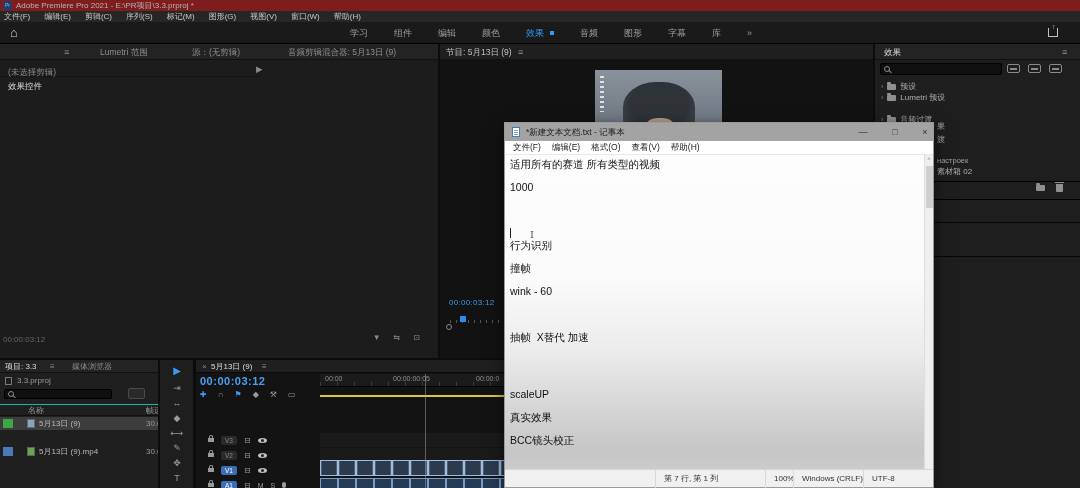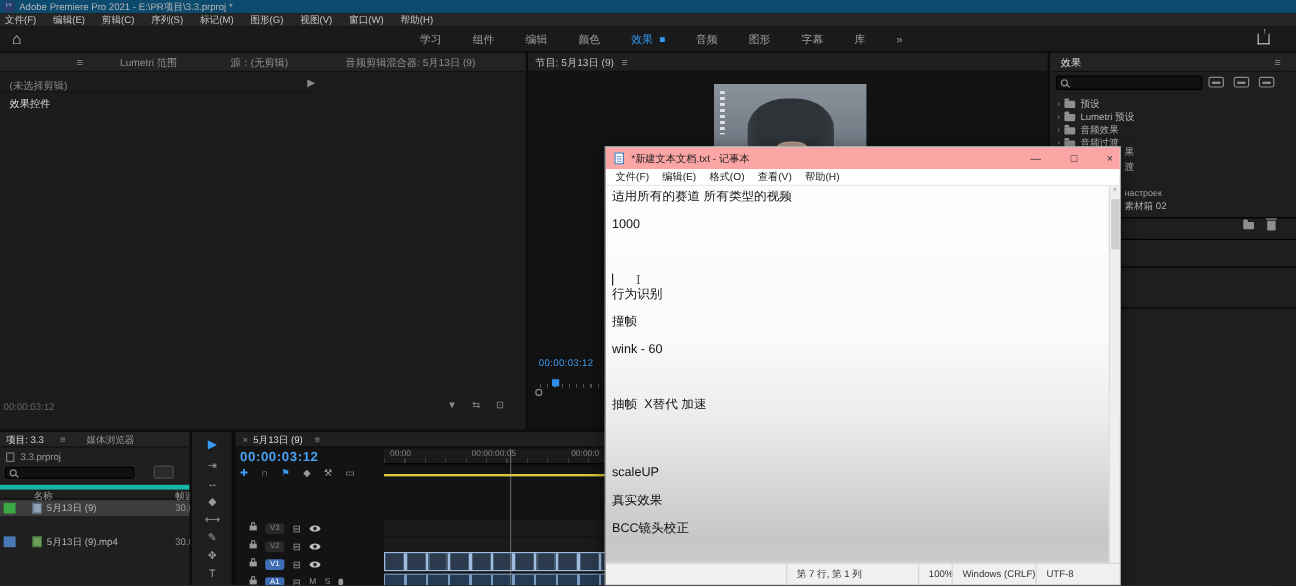--- a/index.html
+++ b/index.html
@@ -1,21 +1,21 @@
 <!DOCTYPE html>
 <html><head>
 <meta charset="utf-8">
 <style>
   html,body{margin:0;padding:0;background:#444;}
   #screen{position:relative;width:1080px;height:488px;background:#0c0c0c;overflow:hidden;
           font-family:"Liberation Sans","DejaVu Sans",sans-serif;-webkit-font-smoothing:antialiased;cursor:default;}
   #screen *{box-sizing:border-box;}
 
   
-  #titlebar{position:absolute;left:0;top:0;width:1080px;height:11px;background:#0c4a6e;}
+  #titlebar{position:absolute;left:0;top:0;width:1080px;height:11px;background:#7f1d1d;}
   #pr-ico{position:absolute;left:3px;top:1px;width:9px;height:9px;background:#2a3b69;color:#8ab8f0;
           font-size:5px;line-height:9px;text-align:center;border-radius:1px;}
   #win-title{position:absolute;left:16px;top:0;font-size:8px;line-height:11px;color:#b5b5b5;white-space:nowrap;}
 
   
   #menubar{position:absolute;left:0;top:11px;width:1080px;height:11px;background:#262626;
            display:flex;align-items:center;padding-left:4px;gap:14px;}
   #menubar span{font-size:8px;color:#c6c6c6;white-space:nowrap;}
 
   
@@ -96,21 +96,21 @@
   
   #panel-pj{position:absolute;left:0;top:360px;width:158px;height:128px;background:#1f1f1f;overflow:hidden;}
   #pj-head{position:absolute;left:0;top:0;right:0;height:13px;background:#232323;border-bottom:1px solid #111;}
   #pj-t1{left:5px;font-size:8px;line-height:13px;} #pj-m{left:50px;font-size:8px;line-height:13px;} #pj-t2{left:72px;font-size:8px;line-height:13px;}
   #pj-bc{position:absolute;left:5px;top:16px;display:flex;align-items:center;gap:5px;}
   #pj-bc .doc{width:7px;height:8px;border:1px solid #777;}
   #pj-bc span{font-size:8px;color:#999;}
   #pj-search{position:absolute;left:4px;top:29px;width:108px;height:10px;background:#101010;border:1px solid #000;
              border-radius:2px;display:flex;align-items:center;padding-left:3px;}
   #pj-ficon{position:absolute;left:128px;top:28px;width:17px;height:11px;border:1px solid #4a4a4a;border-radius:2px;background:#2a2a2a;}
-  #pj-cols{position:absolute;left:0;top:44px;width:100%;height:12px;border-top:4px solid #14b8a6;border-bottom:1px solid #101010;}
+  #pj-cols{position:absolute;left:0;top:44px;width:100%;height:12px;border-top:1px solid #14b8a6;border-bottom:1px solid #101010;}
   #pj-cn{position:absolute;left:28px;font-size:8px;line-height:12px;color:#999;}
   #pj-cr{position:absolute;left:146px;font-size:8px;line-height:12px;color:#999;white-space:nowrap;}
   .pj-row{position:absolute;left:0;width:100%;height:13px;display:flex;align-items:center;gap:4px;}
   #pj-r1{top:57px;background:#3d3d3d;} #pj-r2{top:85px;}
   .chip{width:10px;height:9px;margin-left:3px;flex:none;}
   .clipico{width:8px;height:9px;flex:none;margin-left:10px;}
   .pj-row .nm{font-size:8px;color:#b8b8b8;white-space:nowrap;}
   .pj-row .rt{position:absolute;left:146px;font-size:8px;color:#999;}
 
   
@@ -146,21 +146,21 @@
   #trk-v3{top:73px;} #trk-v2{top:88px;} #trk-v1{top:103px;} #trk-a1{top:118px;}
   .tbadge{width:16px;height:9px;border-radius:2px;background:#2a2a2a;color:#888;font-size:6.5px;line-height:9px;text-align:center;flex:none;}
   .tbadge.on{background:#3d6db3;color:#fff;}
   .sync{font-size:8px;color:#9a9a9a;line-height:9px;}
   .ms{font-size:7px;color:#9a9a9a;}
   .mic{width:4px;height:6px;background:#9a9a9a;border-radius:2px;}
 
   
   #notepad{position:absolute;left:504px;top:122px;width:430px;height:366px;background:#fff;
            border:1px solid #9a9a9a;box-shadow:0 4px 14px rgba(0,0,0,.55);}
-  #np-titlebar{position:absolute;left:0;top:0;right:0;height:18px;background:#fca5a5;}
+  #np-titlebar{position:absolute;left:0;top:0;right:0;height:18px;background:#a3a3a3;}
   #np-ico{position:absolute;left:7px;top:4px;width:8px;height:10px;background:#fff;border:1px solid #4a7ab5;}
   #np-ico::after{content:'';position:absolute;left:1px;top:2px;width:4px;height:1px;background:#7aa7d8;
                  box-shadow:0 2px 0 #7aa7d8,0 4px 0 #7aa7d8;}
   #np-title{position:absolute;left:21px;top:0;font-size:8.5px;line-height:18px;color:#222;white-space:nowrap;}
   .np-btn{position:absolute;top:0;width:22px;text-align:center;font-size:9px;line-height:18px;color:#333;}
   #np-min{left:347px;} #np-max{left:379px;} #np-close{left:409px;}
   #np-menubar{position:absolute;left:0;top:18px;right:0;height:14px;background:#fff;border-bottom:1px solid #e8e8e8;
               display:flex;align-items:center;gap:11px;padding-left:8px;}
   #np-menubar span{font-size:8.5px;color:#222;white-space:nowrap;}
   #np-text{position:absolute;left:0;top:32px;right:0;height:314px;overflow:hidden;
@@ -267,25 +267,20 @@
     <div class="fx-row" id="fx-r1">
       <span class="tw">›</span>
       <span class="folder"></span>
       <span class="lbl">预设</span>
     </div>
     <div class="fx-row" id="fx-r2">
       <span class="tw">›</span>
       <span class="folder"></span>
       <span class="lbl">Lumetri 预设</span>
     </div>
-    <div class="fx-row" id="fx-r3">
-      <span class="tw">›</span>
-      <span class="folder"></span>
-      <span class="lbl">音频效果</span>
-    </div>
     <div class="fx-row" id="fx-r4">
       <span class="tw">›</span>
       <span class="folder"></span>
       <span class="lbl">音频过渡</span>
     </div>
     <span class="fx-frag" id="fx-f1">果</span>
     <span class="fx-frag" id="fx-f2">渡</span>
     <span class="fx-frag" id="fx-f3">настроек</span>
     <span class="fx-frag" id="fx-f4">素材箱 02</span>
 

